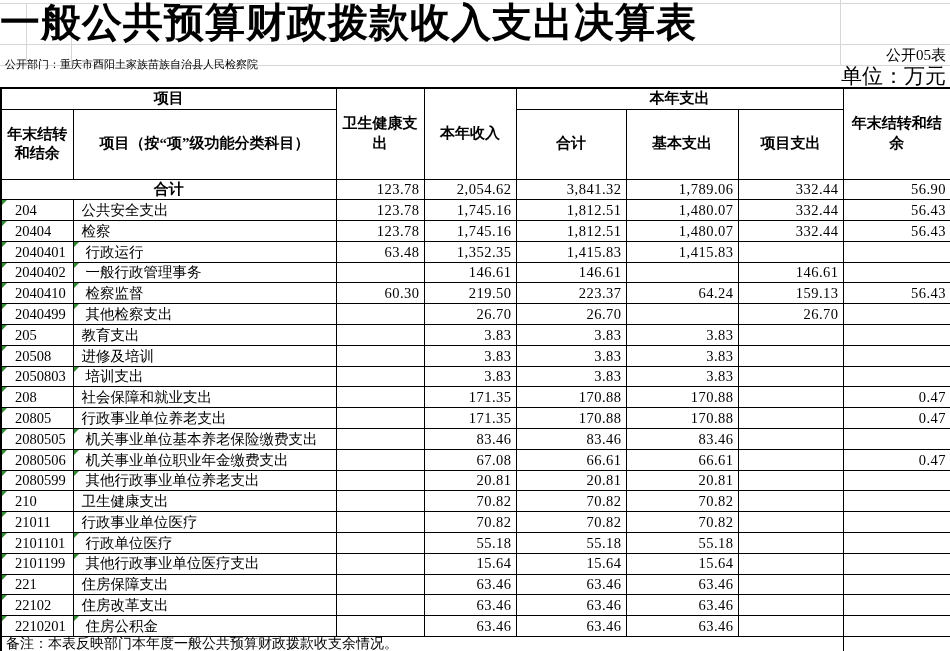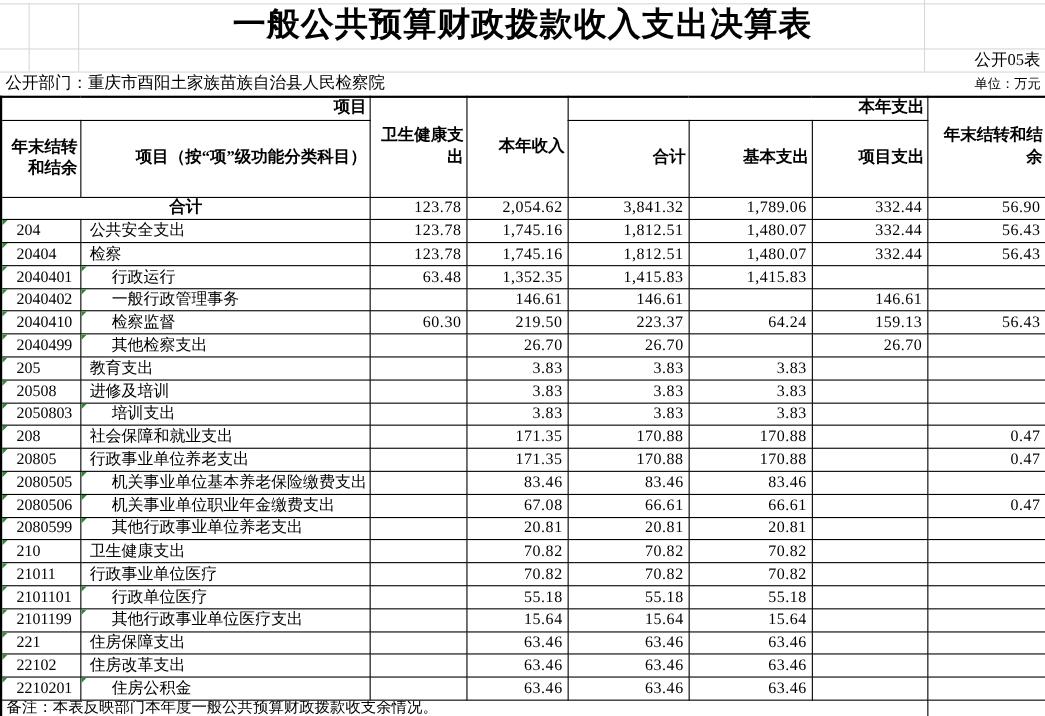--- a/index.html
+++ b/index.html
@@ -8,46 +8,46 @@
     position:relative; background:#ffffff; color:#000;
     font-family:"Liberation Serif","DejaVu Serif",serif;
     overflow:hidden;
   }
   
   .gl { position:absolute; background:#d7d7d7; }
   .gl.h { height:1px; left:0; width:950px; }
   .gl.v { width:1px; }
   
   .title {
-    position:absolute; top:4px; left:0; right:0; text-align:center;
-    font-size:30px; font-weight:bold; letter-spacing:1px; line-height:38px;
+    position:absolute; top:4px; left:0; right:0; 
+    font-size:40px; font-weight:bold; letter-spacing:1px; line-height:38px;
   }
   .sheetno { position:absolute; top:45px; right:4px; font-size:15px; line-height:20px; }
-  .dept   { position:absolute; top:66px; left:5px;  font-size:15px; line-height:20px; }
-  .unit   { position:absolute; top:66px; right:4px; font-size:12px; line-height:20px; }
+  .dept   { position:absolute; top:54px; left:5px;  font-size:11px; line-height:20px; }
+  .unit   { position:absolute; top:66px; right:4px; font-size:21px; line-height:20px; }
   
   table.main {
     position:absolute; top:87px; left:0; width:950px;
     border-collapse:collapse; table-layout:fixed; background:#fff;
     border:2px solid #000;
   }
   .main th, .main td {
     border:1px solid #000; overflow:hidden; vertical-align:middle;
   }
   .main thead th {
-    font-weight:bold; font-size:15px; text-align:right;
+    font-weight:bold; font-size:15px; text-align:center;
     white-space:normal; line-height:1.3; padding:0 2px;
   }
   .hr1 { height:18px; }
   .hr2 { height:70px; }
   .dr  { height:20.8px; }
   .main td { font-size:14.5px; white-space:nowrap; line-height:1; }
   td.code { text-align:left; padding-left:13px; position:relative; }
   td.name { text-align:left; padding-left:8px; position:relative; }
-  td.name.ind { padding-left:28px; }
+  td.name.ind { padding-left:12px; }
   td.num  { text-align:right; padding-right:4px; letter-spacing:0.5px; }
   td.total-label { text-align:center; font-weight:bold; font-size:15px; }
   .remark td { height:14px; font-size:14px; text-align:left; padding-left:4px; white-space:nowrap;margin-left:40px; }
   
   i.tri {
     position:absolute; top:0; left:0; width:0; height:0; display:block;
     border-top:5px solid #2e8b2e; border-right:5px solid transparent;
   }
 </style>
 </head>

